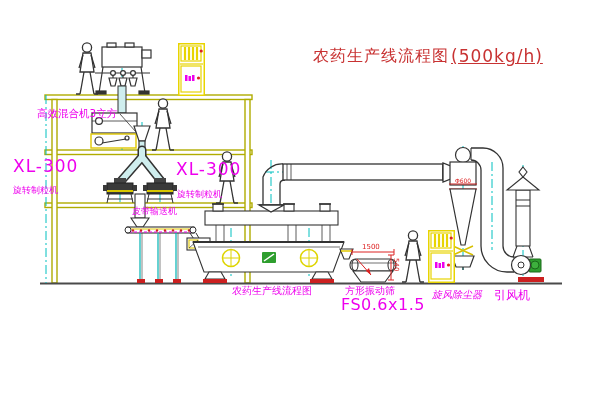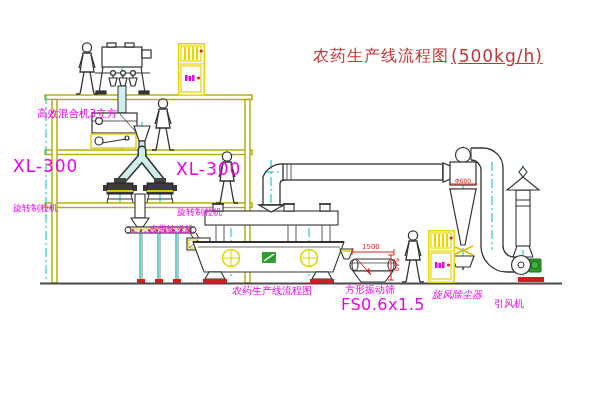--- a/index.html
+++ b/index.html
@@ -1,20 +1,20 @@
 <!DOCTYPE html>
 <html><head>
 <meta charset="utf-8">
 <style>
   html,body{margin:0;padding:0;background:#fff;}
   .stage{position:relative;width:600px;height:403px;background:#ffffff;overflow:hidden;
          font-family:"DejaVu Sans",sans-serif;}
   .stage svg{position:absolute;left:0;top:0;}
   .lbl{position:absolute;color:#ee00ee;white-space:nowrap;line-height:1;}
-  .lbl-sm{font-size:9px;margin-top:18px;}
+  .lbl-sm{font-size:9px;}
   .lbl-md{font-size:10.5px;}
   .lbl-lg{font-size:17px;letter-spacing:1px;}
   .lbl-model{font-size:16px;letter-spacing:0.5px;}
   .title-wrap{position:absolute;left:283px;top:46px;display:flex;align-items:flex-start;
               color:#c83232;white-space:nowrap;margin-left:30px;}
   .title-text{font-size:16px;font-weight:500;letter-spacing:1px;}
   .title-cap{font-size:17px;font-weight:400;margin-left:2px;letter-spacing:1px;text-decoration:underline;}
   .red-dim{position:absolute;color:#dd2222;font-size:7px;white-space:nowrap;line-height:1;}
   .red-dim-v{writing-mode:vertical-rl;}
   .red-dim-xs{font-size:6px;}
@@ -264,27 +264,27 @@
   <span class="title-cap">(500kg/h)</span>
 </div>
 
 <div class="lbl lbl-md" style="left:37px;top:108px;text-align:right;">高效混合机3立方</div>
 
 <div class="lbl lbl-lg" style="left:13px;top:158px;">XL-300</div>
 <div class="lbl lbl-sm" style="left:13px;top:186px;">旋转制粒机</div>
 <div class="lbl lbl-lg" style="left:176px;top:161px;">XL-300</div>
 <div class="lbl lbl-sm" style="left:177px;top:190px;">旋转制粒机</div>
 
-<div class="lbl lbl-sm" style="left:149px;top:207px;">皮带输送机</div>
+<div class="lbl lbl-sm" style="left:132px;top:207px;">皮带输送机</div>
 
 <div class="lbl lbl-md" style="left:232px;top:286px;font-size:10px;">农药生产线流程图</div>
 
-<div class="lbl lbl-md" style="left:345px;top:286px;font-size:10px;font-family:Liberation Mono, monospace;">方形振动筛</div>
+<div class="lbl lbl-md" style="left:345px;top:286px;font-size:10px;">方形振动筛</div>
 <div class="lbl lbl-model" style="left:341px;top:297px;">FS0.6x1.5</div>
 
 <div class="lbl lbl-md" style="left:432px;top:290px;font-size:10px;font-style:italic;">旋风除尘器</div>
-<div class="lbl lbl-md" style="left:494px;top:299px;font-size:10px;">引风机</div>
+<div class="lbl lbl-md" style="left:494px;top:289px;font-size:12px;">引风机</div>
 
 <div class="red-dim" style="left:362px;top:244px;">1500</div>
 <div class="red-dim red-dim-v" style="left:392px;top:258px;">540</div>
 <div class="red-dim red-dim-xs" style="left:455px;top:178px;">Φ600</div>
 
 </div>
 
 </body></html>

